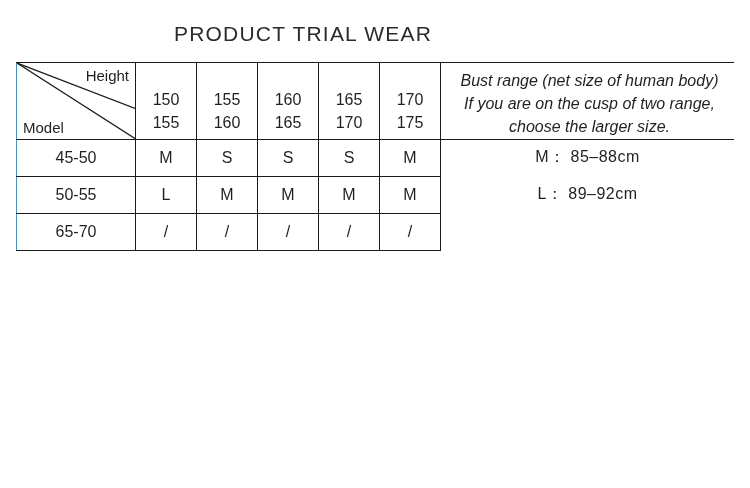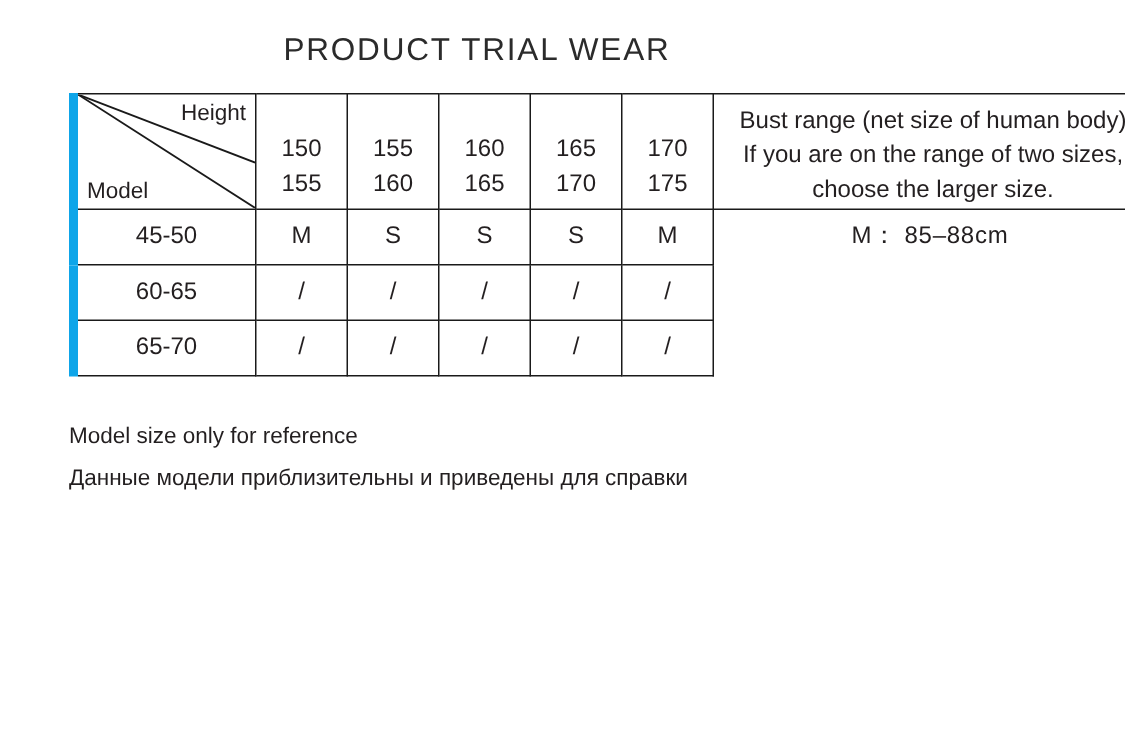--- a/index.html
+++ b/index.html
@@ -12,21 +12,20 @@
     background: #ffffff;
     font-family: "Liberation Sans", sans-serif;
     color: #231f20;
     overflow: hidden;
   }
   .page {
     position: relative;
     width: 606px;
     height: 488px;
     box-sizing: border-box;
-    padding-left: 30px;
   }
   .title {
     text-align: center;
     font-size: 21px;
     letter-spacing: 1.2px;
     font-weight: 400;
     color: #2b2b2b;
     padding-top: 22px;
     padding-bottom: 16px;
   }
@@ -46,21 +45,21 @@
     vertical-align: middle;
     font-size: 16px;
     height: 36px;
     padding: 0;
     color: #231f20;
   }
   table.size-table tr:first-child td {
     border-top: 1px solid #1a1a1a;
   }
   table.size-table td.first-col {
-    border-left: 6px solid #0ea5e9;
+    border-left: 1px solid #0ea5e9;
     margin-left: 40px;
   }
   table.size-table td.no-right {
     border-right: none;
   }
   
   .hdr-row td {
     height: 60px;
   }
   .corner-cell {
@@ -93,20 +92,21 @@
   }
   .hdr-range .upper { display: block; margin-top: 20px; }
   .hdr-range .lower { display: block; }
   .bust-cell {
     text-align: left;
     vertical-align: top !important;
     padding: 6px 8px 0 12px !important;
     font-size: 13px;
     line-height: 1.45;
     color: #231f20;
+    font-style: italic;
   }
   .bust-cell div { white-space: nowrap; }
   .bust-val {
     text-align: center !important;
     font-size: 15px;
     letter-spacing: 0.5px;
   }
   .right-open {
     border-bottom: none !important;
     border-right: none !important;
@@ -162,60 +162,56 @@
             <span class="upper">165</span>
             <span class="lower">170</span>
           </td>
           <td class="hdr-range">
             <span class="upper">170</span>
             <span class="lower">175</span>
           </td>
 
           <td class="bust-cell no-right">
             <div>Bust range (net size of human body)</div>
-            <div>If you are on the range of two sizes,</div>
+            <div>If you are on the cusp of two range,</div>
             <div>choose the larger size.</div>
           </td>
         </tr>
 
 
         <tr>
           <td class="first-col weight-cell">45-50</td>
           <td>M</td>
           <td>S</td>
           <td>S</td>
           <td>S</td>
           <td>M</td>
           <td class="bust-val no-right right-open-bottomless">M： 85–88cm</td>
         </tr>
 
-
-
         <tr>
-          <td class="first-col weight-cell">60-65</td>
-          <td>/</td>
-          <td>/</td>
-          <td>/</td>
-          <td>/</td>
-          <td>/</td>
-          <td class="no-right right-open"></td>
-        </tr>
+          <td class="first-col weight-cell">50-55</td>
+          <td>L</td>
+          <td>M</td>
+          <td>M</td>
+          <td>M</td>
+          <td>M</td>
+          <td class="bust-val no-right right-open-bottomless">L： 89–92cm</td>
+        </tr>
+
+
 
         <tr>
           <td class="first-col weight-cell">65-70</td>
           <td>/</td>
           <td>/</td>
           <td>/</td>
           <td>/</td>
           <td>/</td>
           <td class="no-right right-open"></td>
         </tr>
 
       </tbody>
     </table>
   </div>
 
-  <div class="footer">
-    <div>Model size only for reference</div>
-    <div>Данные модели приблизительны и приведены для справки</div>
-  </div>
 
 </div>
 
 </body></html>

